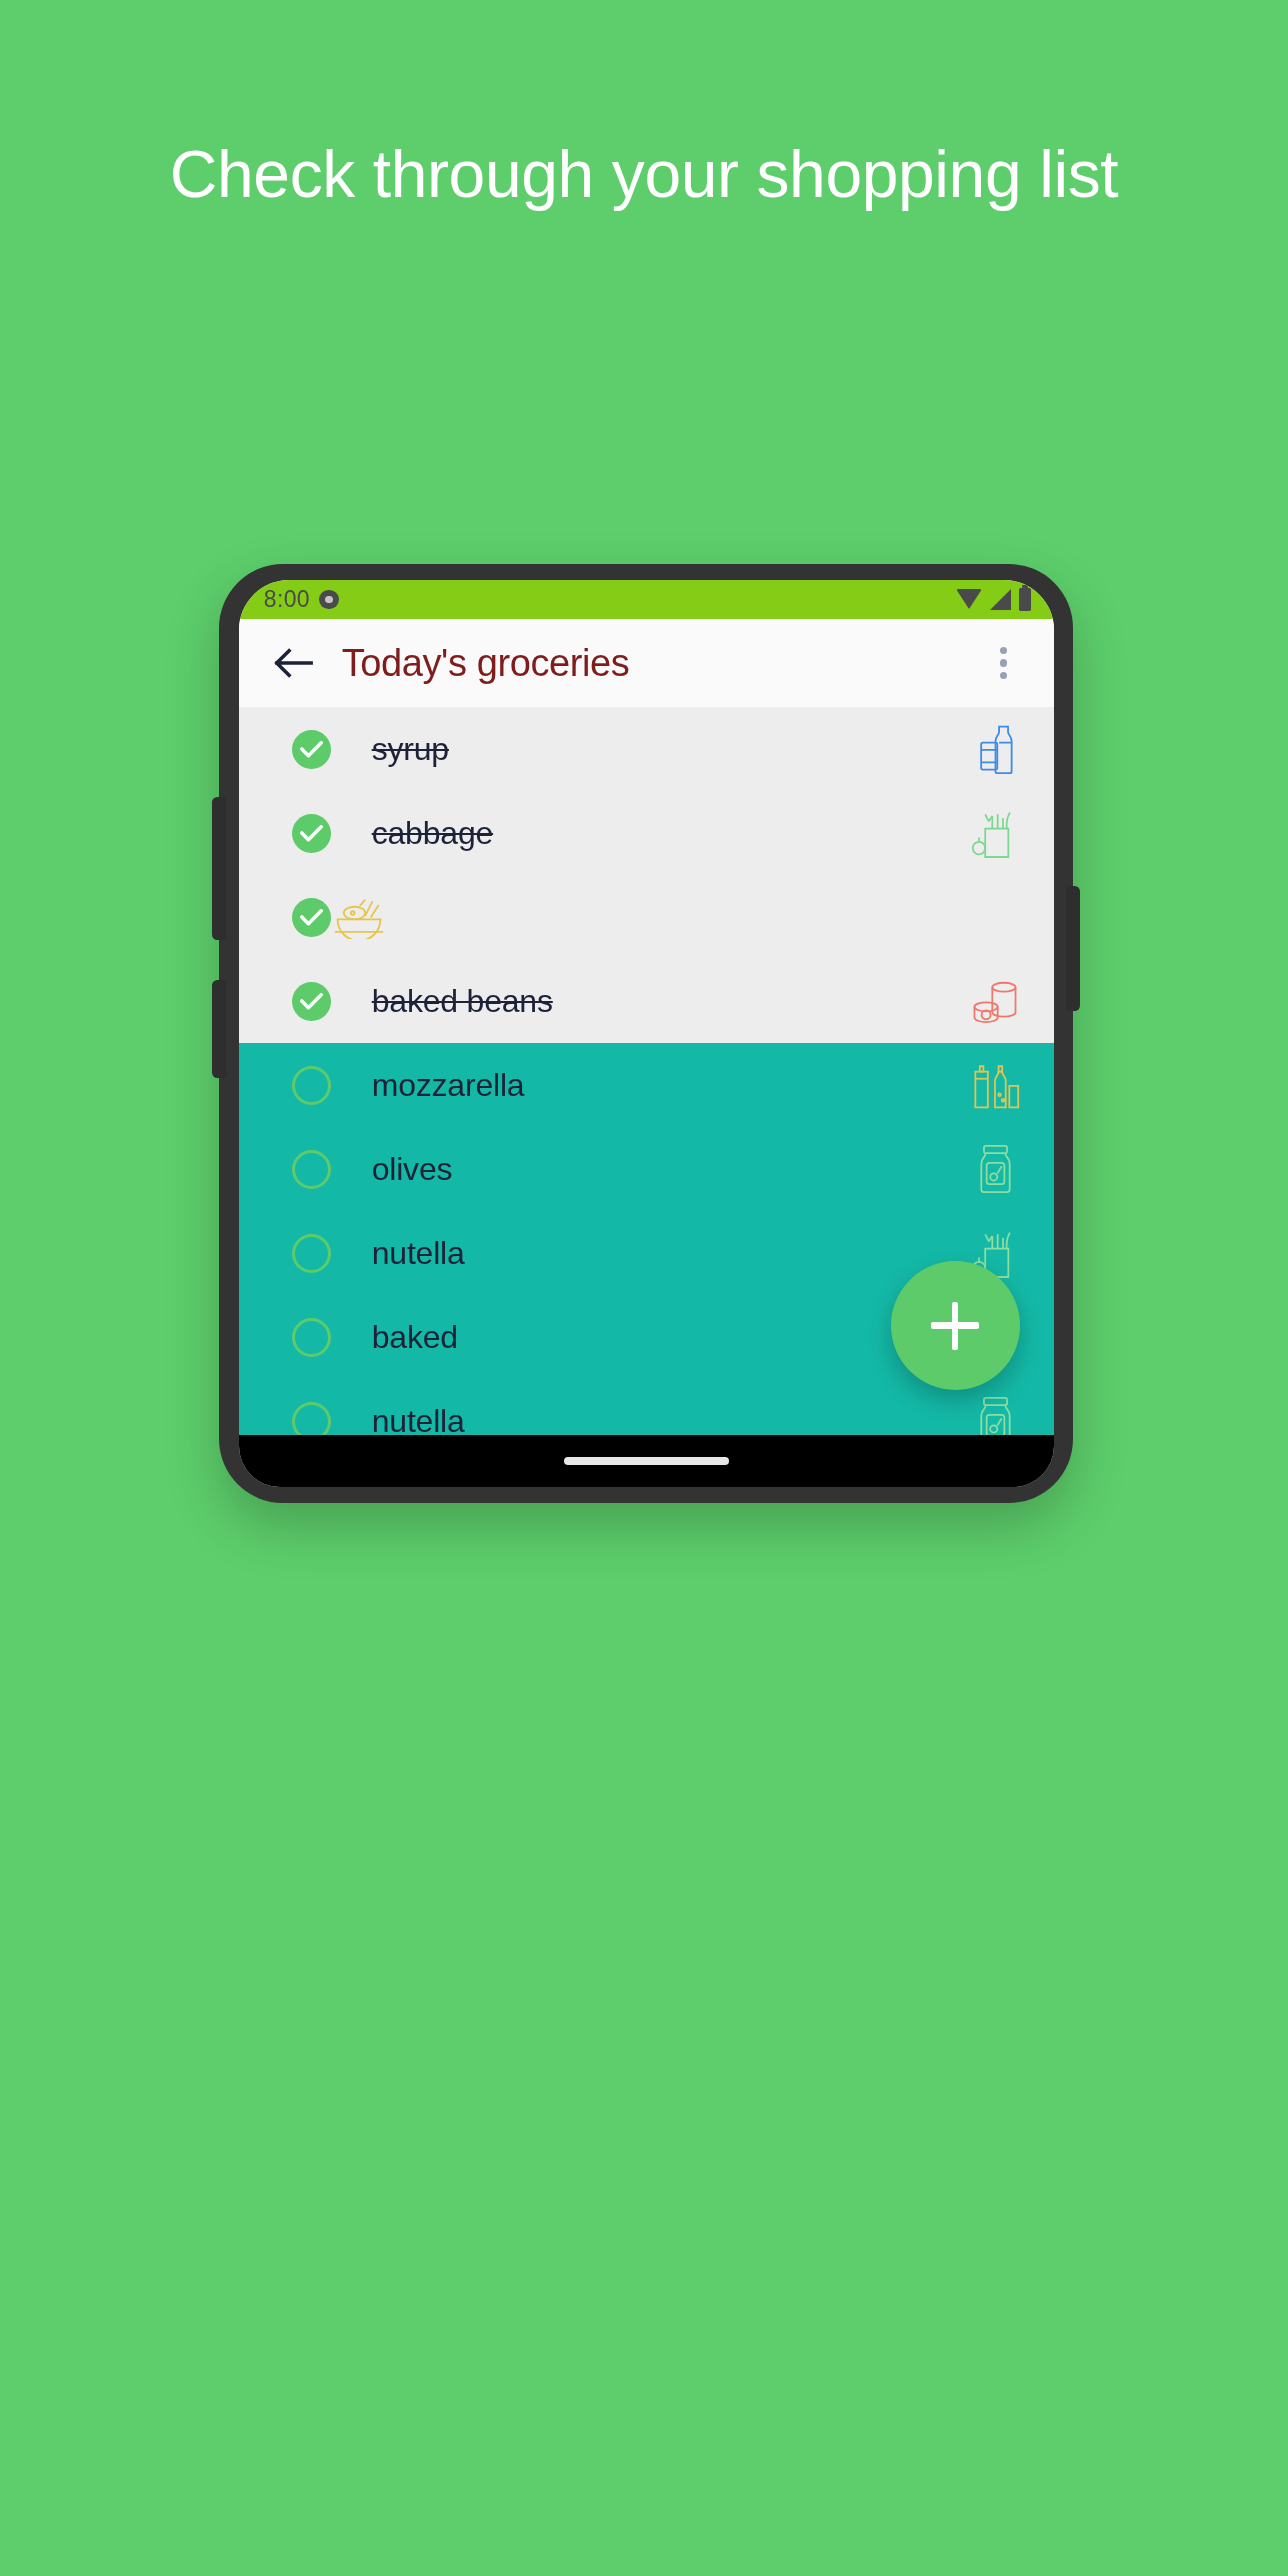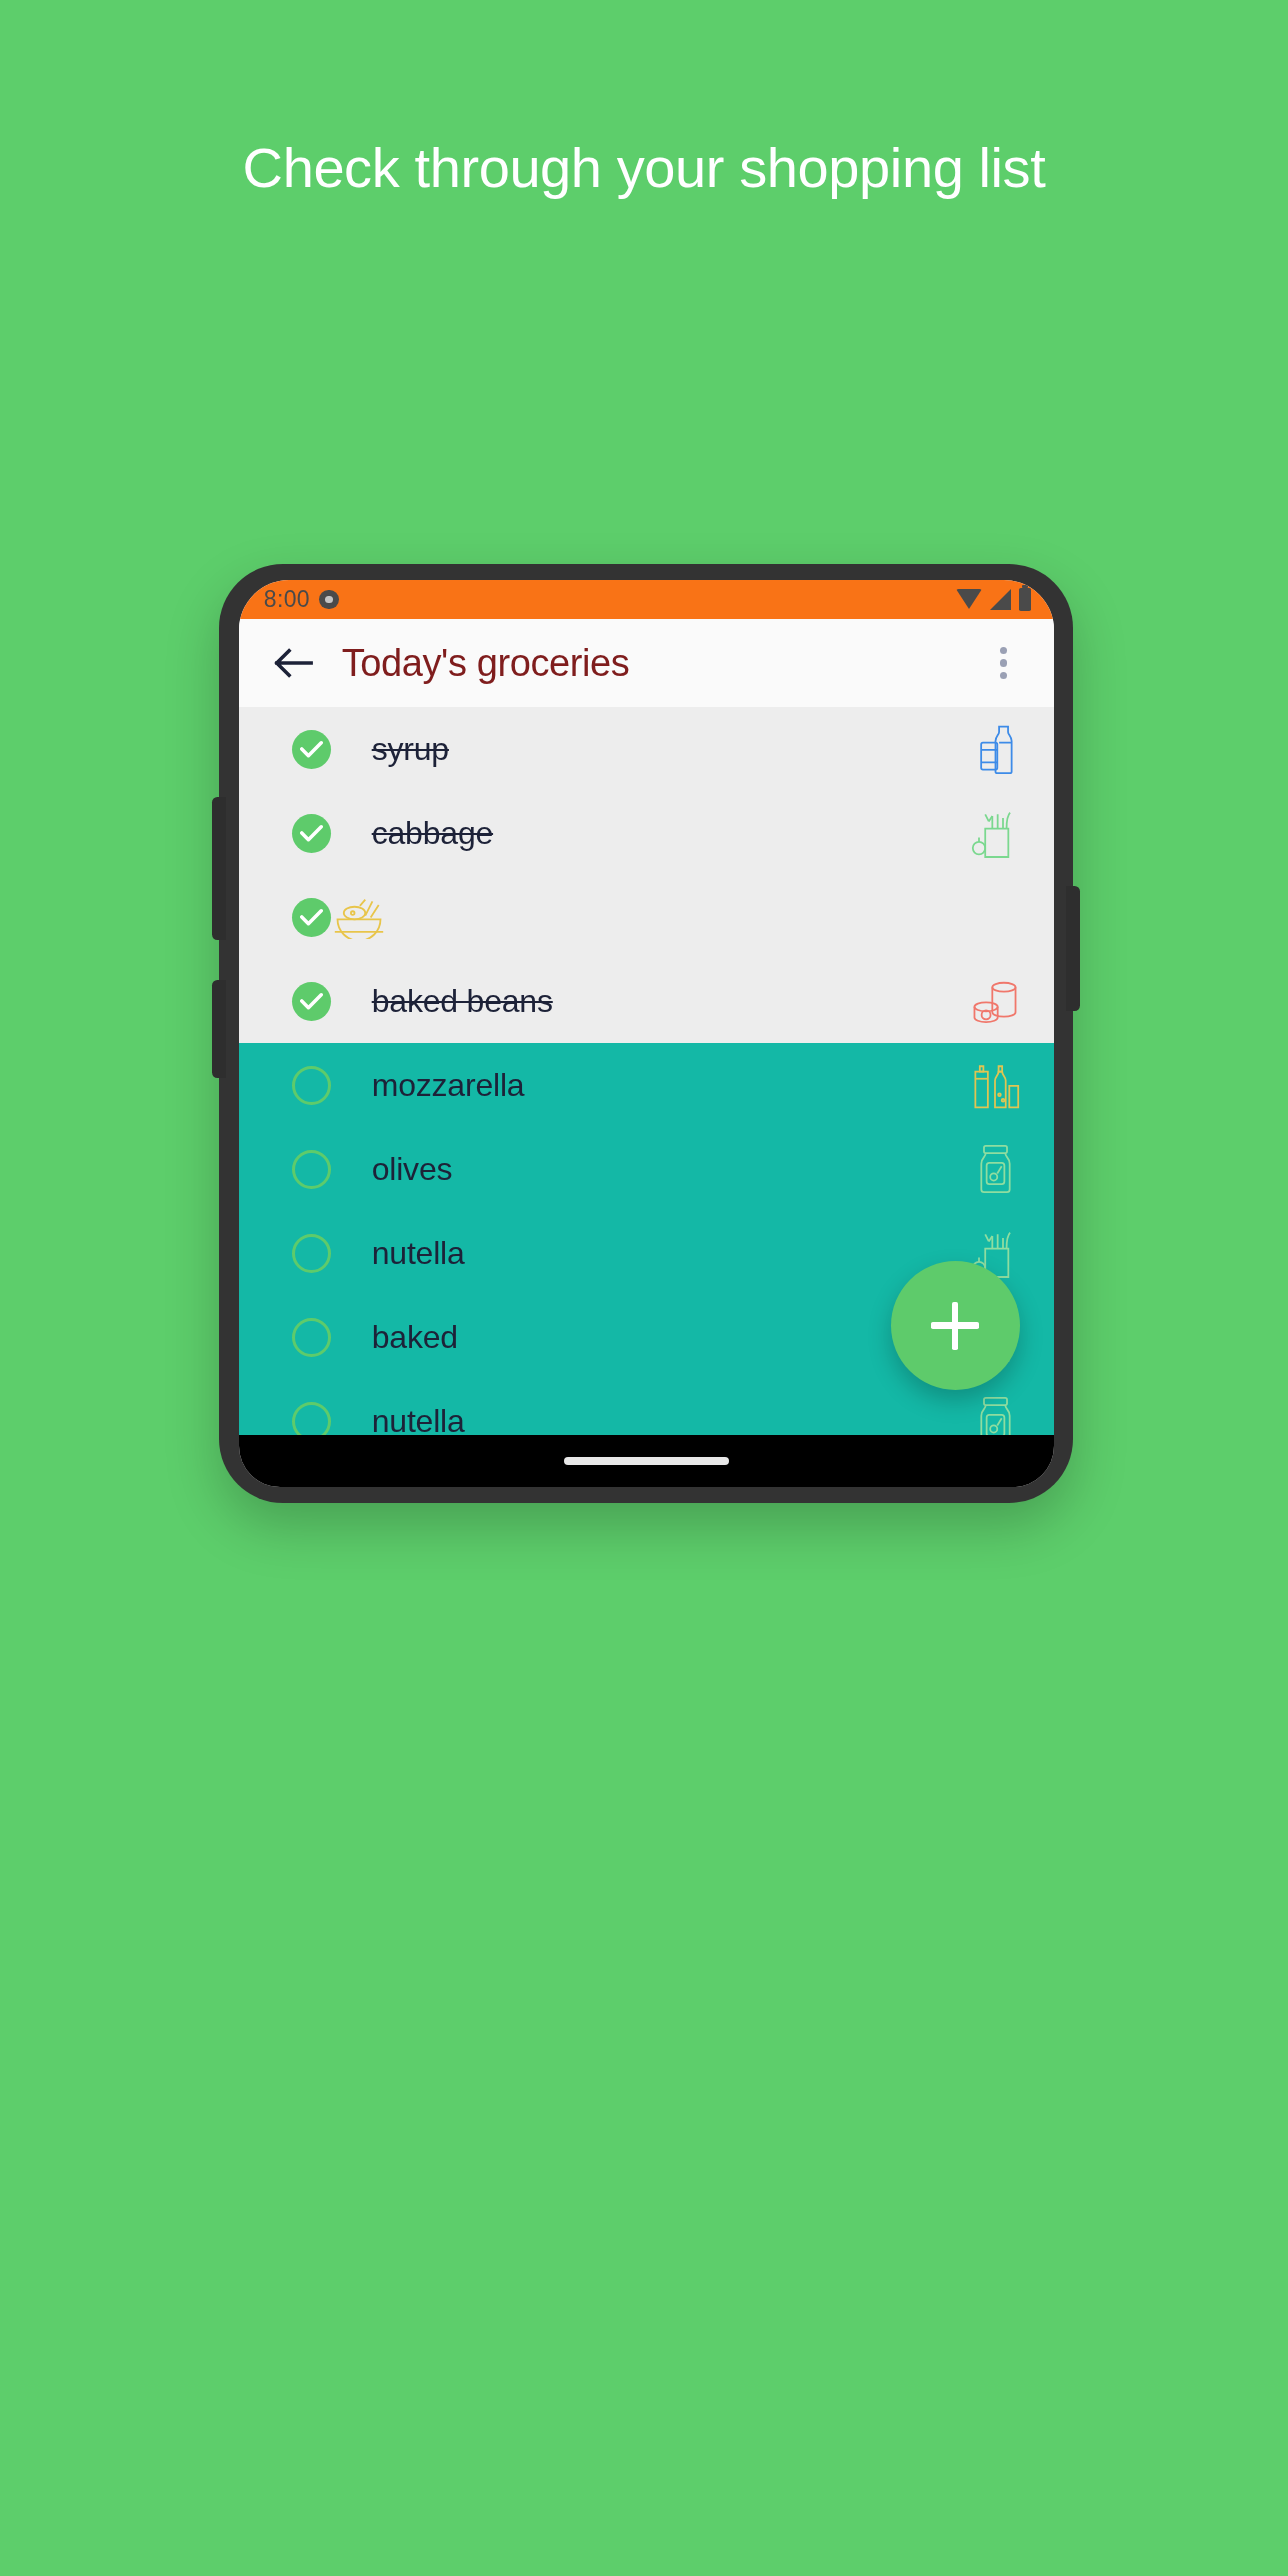--- a/index.html
+++ b/index.html
@@ -10,21 +10,21 @@
     overflow:hidden;
     position:relative;
   }
 
   
   .headline {
     position:absolute;
     top:134px; left:0; right:0;
     text-align:center;
     color:#FFFFFF;
-    font-size:56px;
+    font-size:66px;
     font-weight:300;
     line-height:1.22;
     letter-spacing:-0.4px;
     padding:0 81px;
   }
 
   
   .device {
     position:absolute;
     left:219px;
@@ -55,21 +55,21 @@
     background:#FAFAFA;
     border-radius:50px 50px 41px 41px;
     overflow:hidden;
     display:flex;
     flex-direction:column;
   }
 
   
   .statusbar {
     height:39px;
-    background:#f97316;
+    background:#84cc16;
     display:flex;
     align-items:center;
     justify-content:space-between;
     padding:0 23px 0 25px;
     flex:0 0 auto;
   }
   .status-left { display:flex; align-items:center; gap:9px; }
   .status-time {
     font-size:23px;
     color:#4A4A4A;

